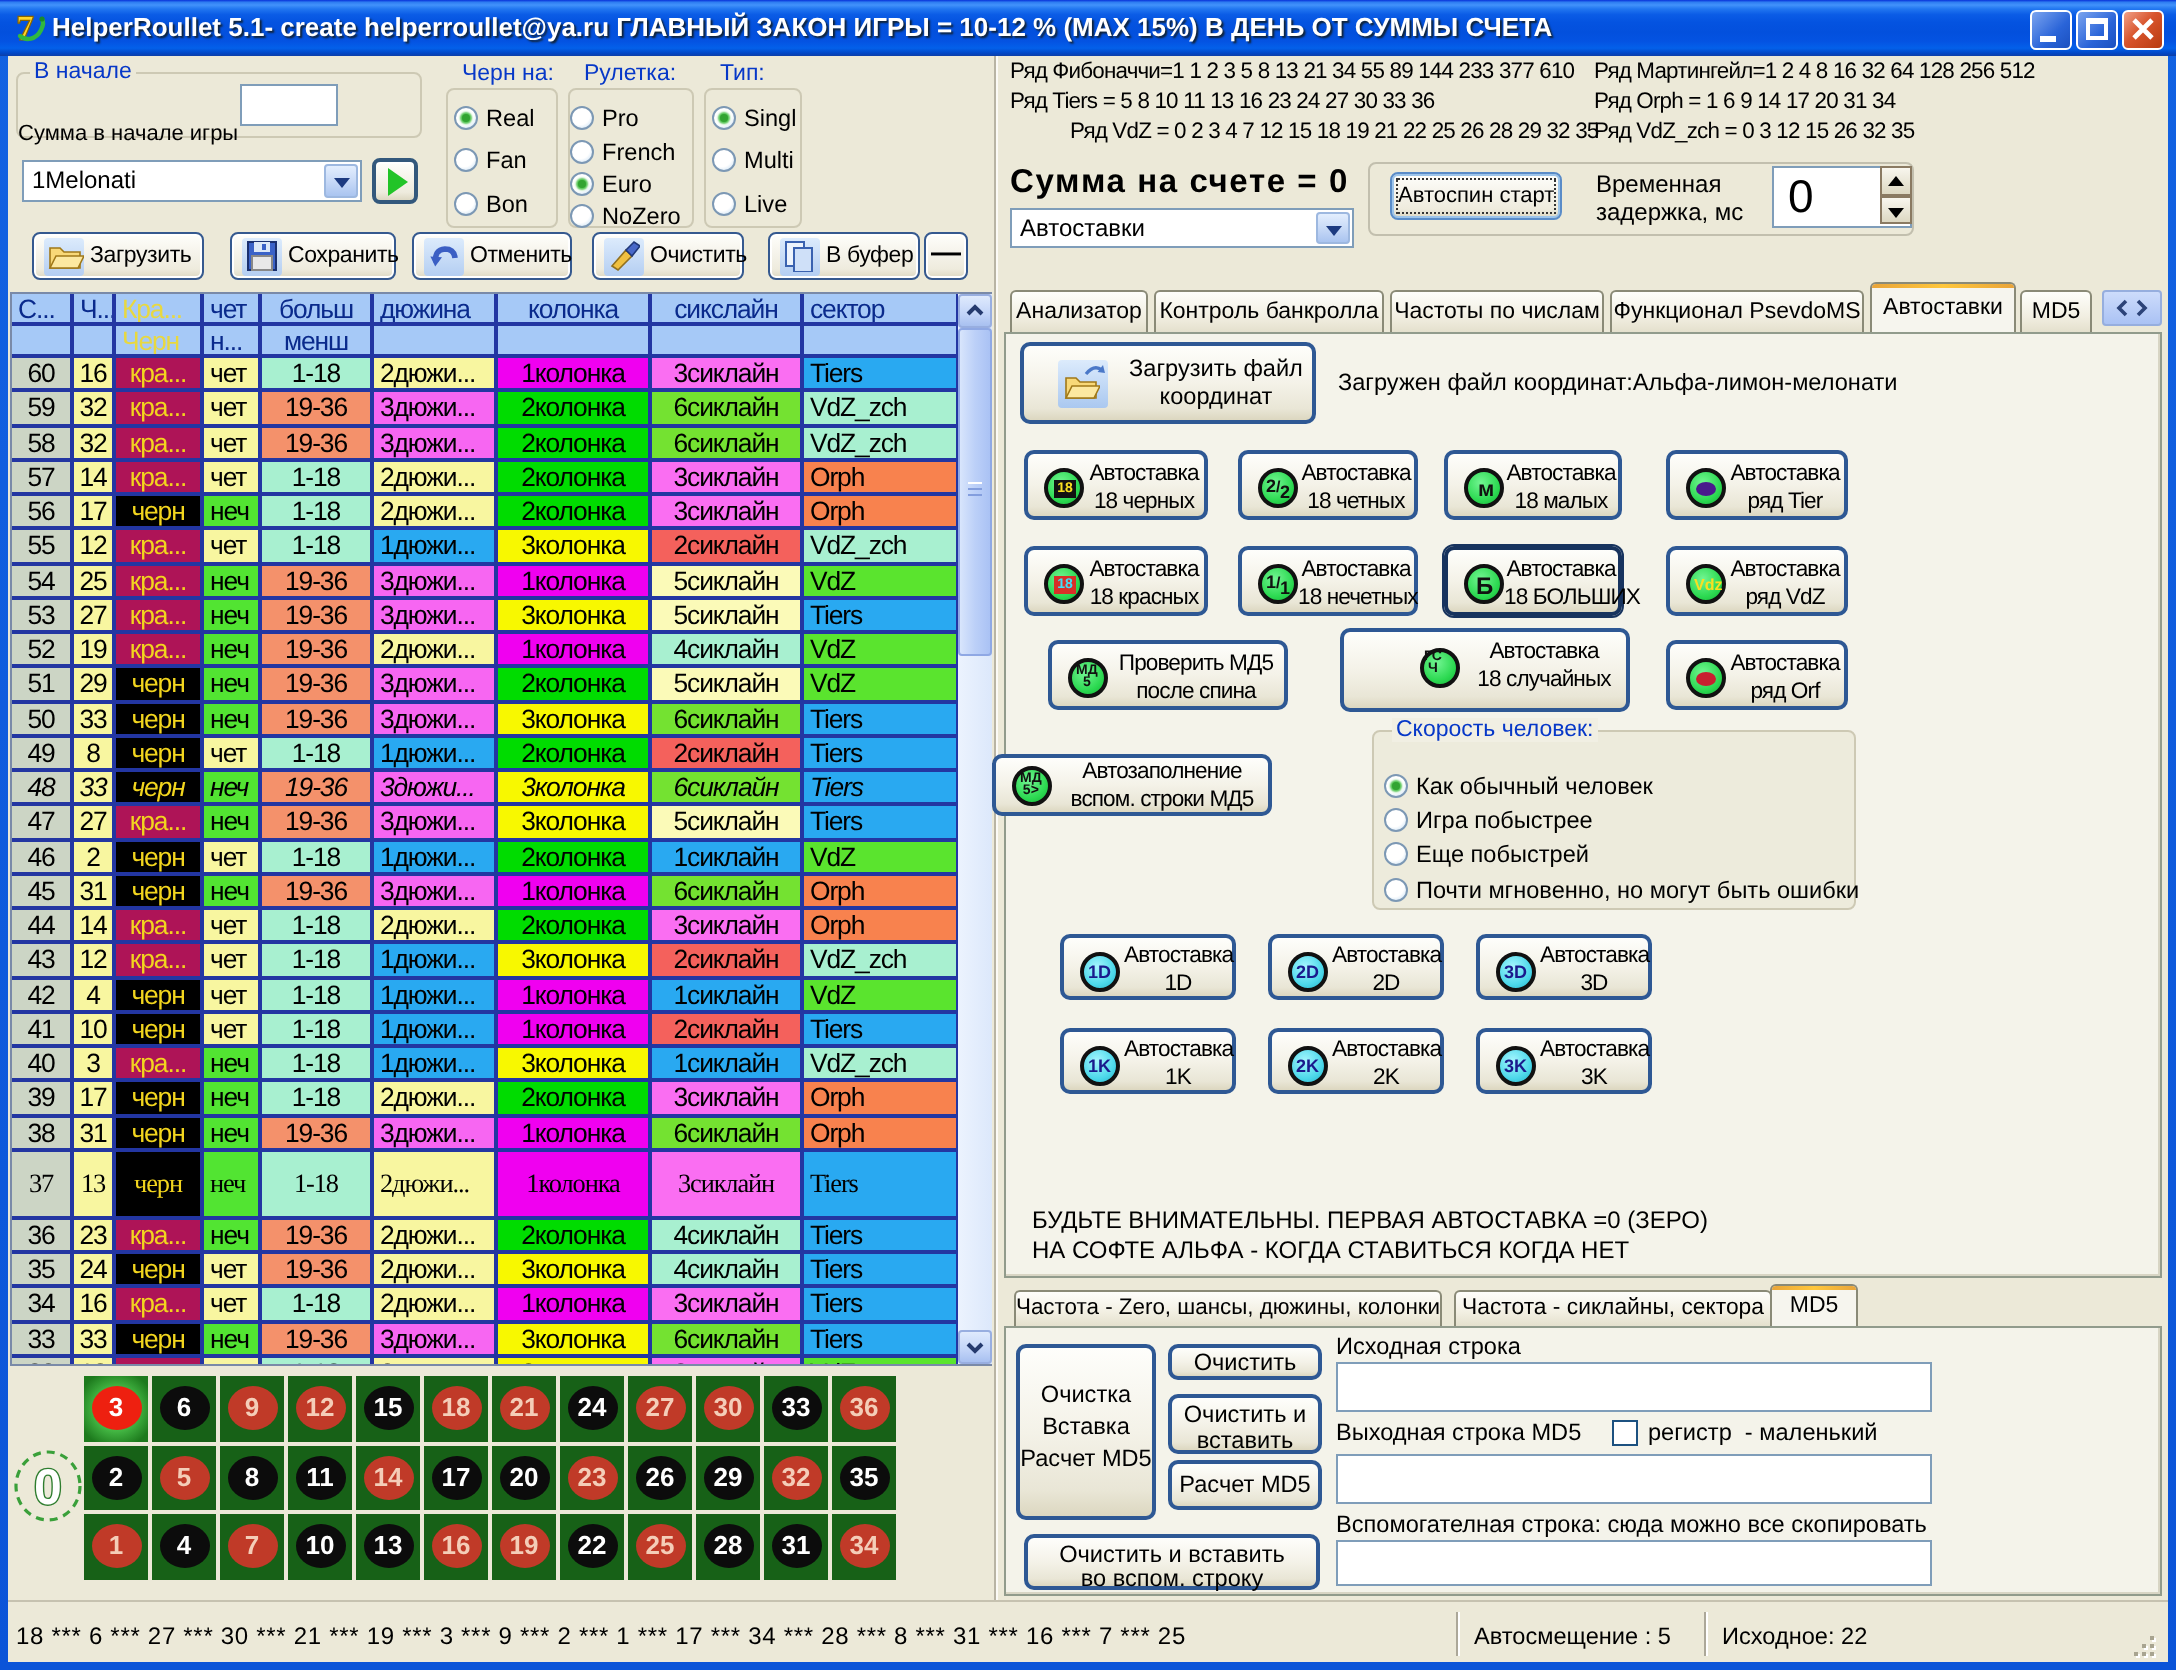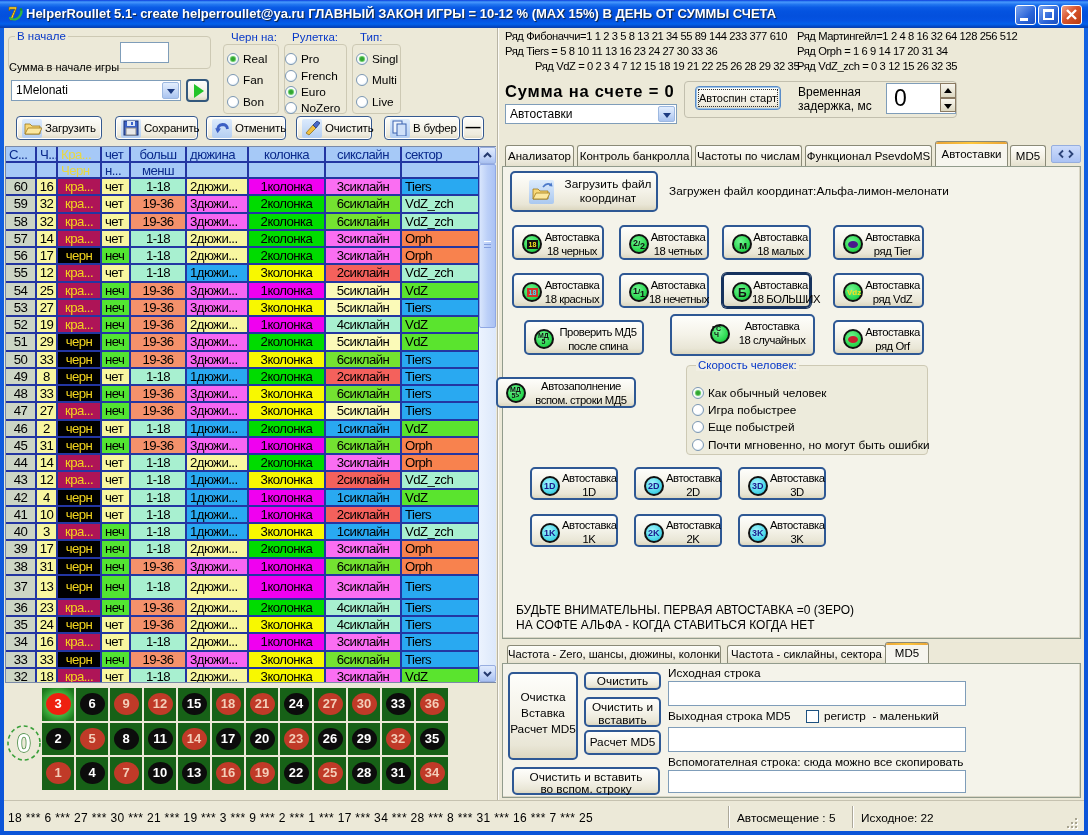--- a/index.html
+++ b/index.html
@@ -323,21 +323,21 @@
       <div class="cell" style="width:31px;background:#ccd5c5;color:#000;justify-content:center;">49</div>
       <div class="cell" style="width:21px;background:#f8f6a0;color:#000;justify-content:center;">8</div>
       <div class="cell" style="width:44px;background:#000;color:#f2d51e;justify-content:center;">черн</div>
       <div class="cell" style="width:29px;background:#f8f6a0;color:#000;justify-content:flex-start;padding-left:3px;">чет</div>
       <div class="cell" style="width:56px;background:#a8f0d0;color:#000;justify-content:center;">1-18</div>
       <div class="cell" style="width:62px;background:#29a9f1;color:#000;justify-content:flex-start;padding-left:3px;">1дюжи...</div>
       <div class="cell" style="width:77px;background:#00dc00;color:#000;justify-content:center;">2колонка</div>
       <div class="cell" style="width:76px;background:#f4615c;color:#000;justify-content:center;">2сиклайн</div>
       <div class="cell" style="width:78px;background:#29a9f1;color:#000;justify-content:flex-start;padding-left:3px;">Tiers</div>
     </div>
-    <div class="row" style="height:17.25px;">
+    <div class="row" style="height:17.25px;font-style:italic;">
       <div class="cell" style="width:31px;background:#ccd5c5;color:#000;justify-content:center;">48</div>
       <div class="cell" style="width:21px;background:#f8f6a0;color:#000;justify-content:center;">33</div>
       <div class="cell" style="width:44px;background:#000;color:#f2d51e;justify-content:center;">черн</div>
       <div class="cell" style="width:29px;background:#52e432;color:#000;justify-content:flex-start;padding-left:3px;">неч</div>
       <div class="cell" style="width:56px;background:#f4916b;color:#000;justify-content:center;">19-36</div>
       <div class="cell" style="width:62px;background:#f766f2;color:#000;justify-content:flex-start;padding-left:3px;">3дюжи...</div>
       <div class="cell" style="width:77px;background:#f8f800;color:#000;justify-content:center;">3колонка</div>
       <div class="cell" style="width:76px;background:#74e231;color:#000;justify-content:center;">6сиклайн</div>
       <div class="cell" style="width:78px;background:#29a9f1;color:#000;justify-content:flex-start;padding-left:3px;">Tiers</div>
     </div>
@@ -444,21 +444,21 @@
       <div class="cell" style="width:31px;background:#ccd5c5;color:#000;justify-content:center;">38</div>
       <div class="cell" style="width:21px;background:#f8f6a0;color:#000;justify-content:center;">31</div>
       <div class="cell" style="width:44px;background:#000;color:#f2d51e;justify-content:center;">черн</div>
       <div class="cell" style="width:29px;background:#52e432;color:#000;justify-content:flex-start;padding-left:3px;">неч</div>
       <div class="cell" style="width:56px;background:#f4916b;color:#000;justify-content:center;">19-36</div>
       <div class="cell" style="width:62px;background:#f766f2;color:#000;justify-content:flex-start;padding-left:3px;">3дюжи...</div>
       <div class="cell" style="width:77px;background:#f000f0;color:#000;justify-content:center;">1колонка</div>
       <div class="cell" style="width:76px;background:#74e231;color:#000;justify-content:center;">6сиклайн</div>
       <div class="cell" style="width:78px;background:#f8824e;color:#000;justify-content:flex-start;padding-left:3px;">Orph</div>
     </div>
-    <div class="row" style="height:24px;">
+    <div class="row" style="height:34px;font-family:Liberation Serif, serif;">
       <div class="cell" style="width:31px;background:#ccd5c5;color:#000;justify-content:center;">37</div>
       <div class="cell" style="width:21px;background:#f8f6a0;color:#000;justify-content:center;">13</div>
       <div class="cell" style="width:44px;background:#000;color:#f2d51e;justify-content:center;">черн</div>
       <div class="cell" style="width:29px;background:#52e432;color:#000;justify-content:flex-start;padding-left:3px;">неч</div>
       <div class="cell" style="width:56px;background:#a8f0d0;color:#000;justify-content:center;">1-18</div>
       <div class="cell" style="width:62px;background:#f8f6a0;color:#000;justify-content:flex-start;padding-left:3px;">2дюжи...</div>
       <div class="cell" style="width:77px;background:#f000f0;color:#000;justify-content:center;">1колонка</div>
       <div class="cell" style="width:76px;background:#fa6ef2;color:#000;justify-content:center;">3сиклайн</div>
       <div class="cell" style="width:78px;background:#29a9f1;color:#000;justify-content:flex-start;padding-left:3px;">Tiers</div>
     </div>

